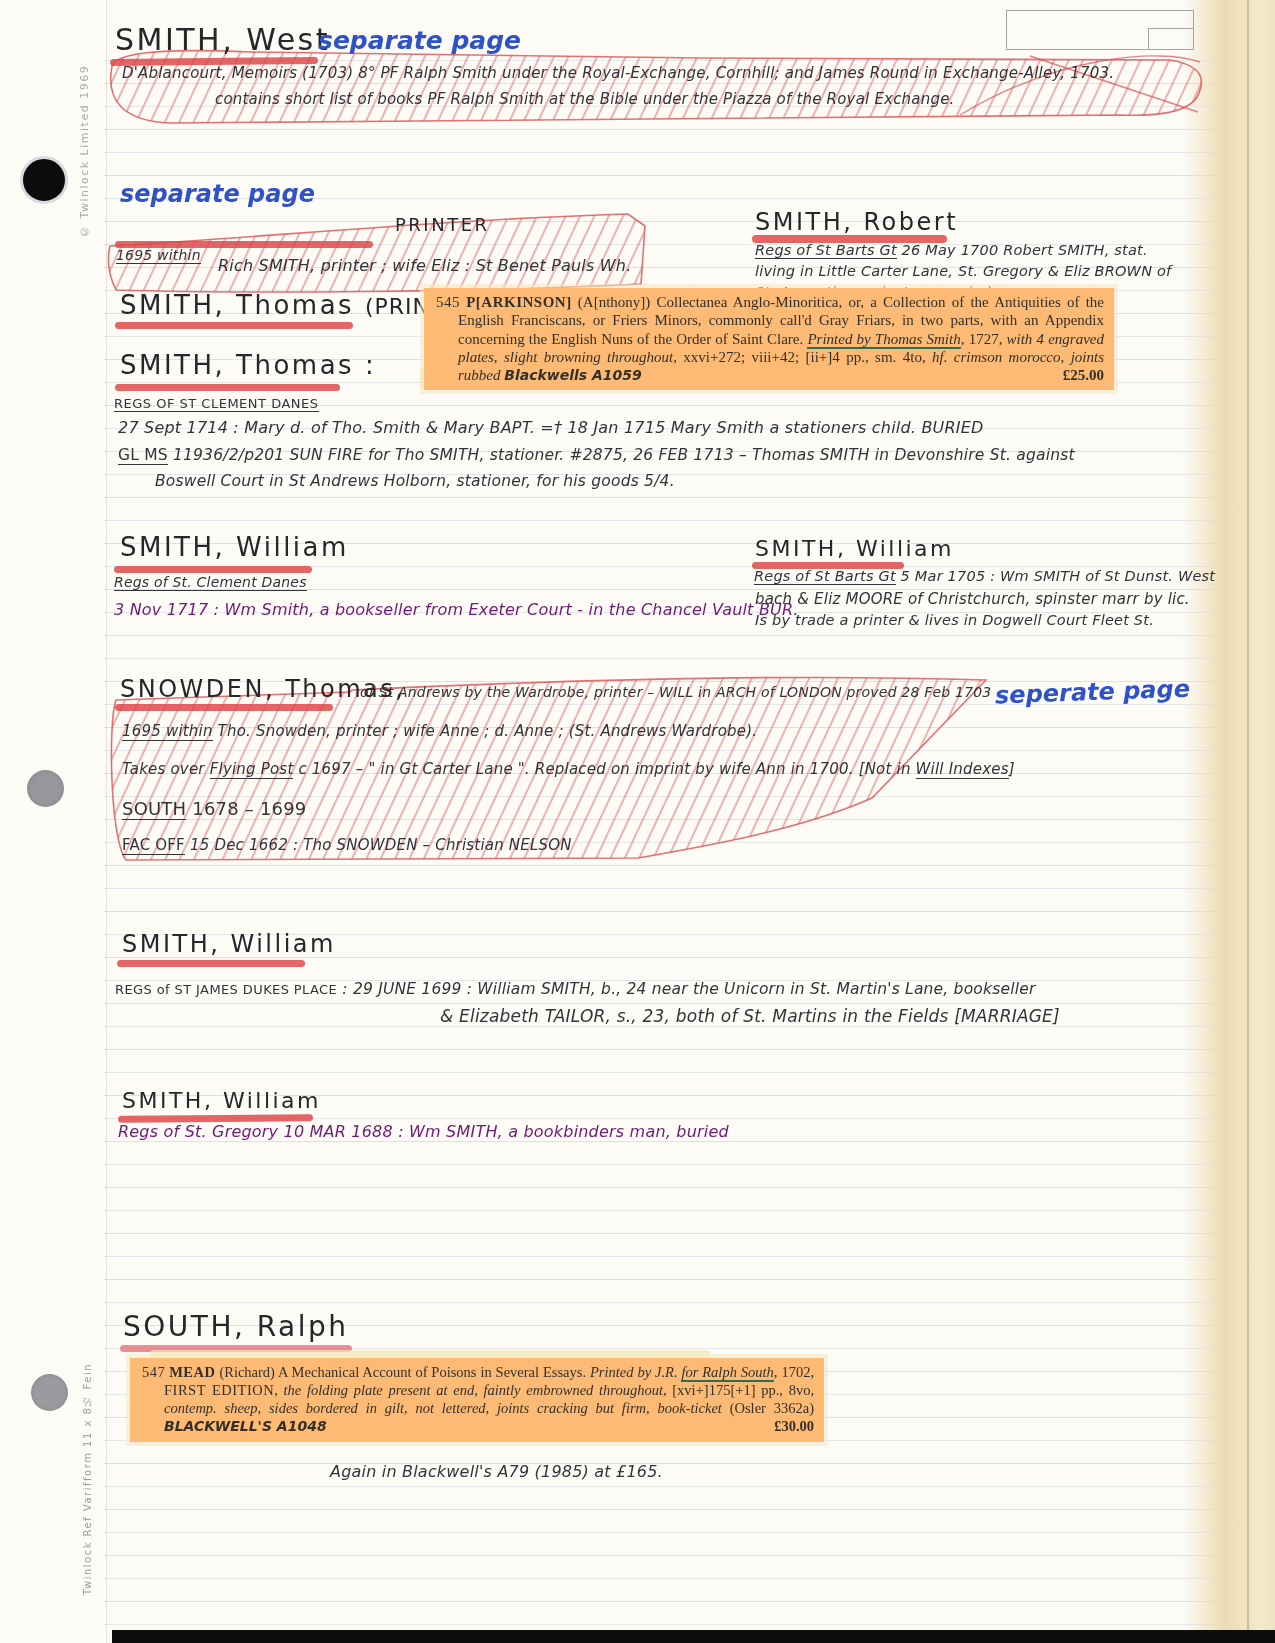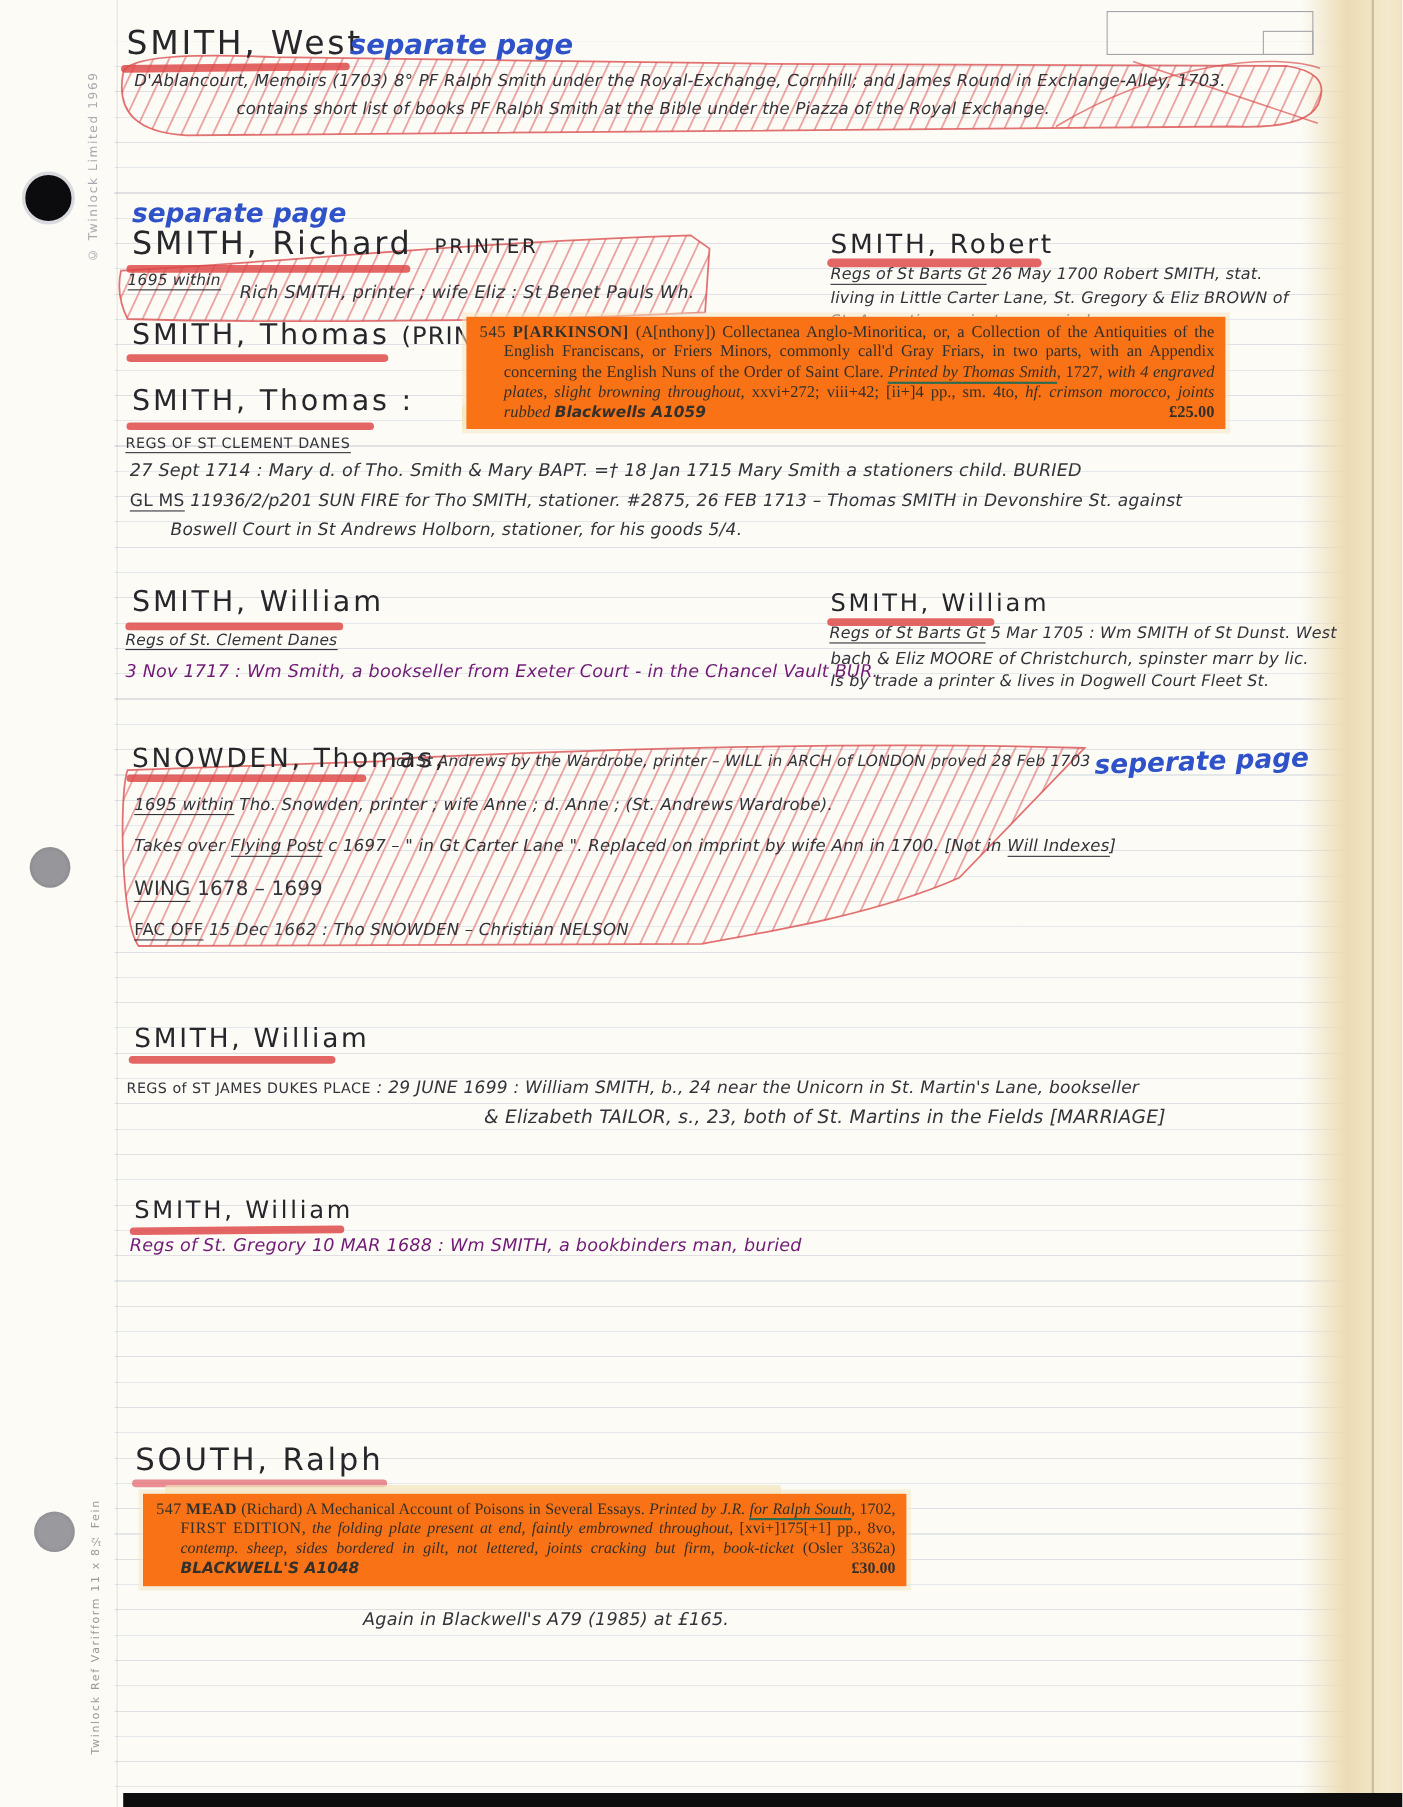--- a/index.html
+++ b/index.html
@@ -24,21 +24,21 @@
   
   .hd{position:absolute;letter-spacing:2.5px;color:#26262b;font-weight:400;white-space:nowrap;}
   .redline{position:absolute;height:7px;background:rgba(221,68,68,.82);border-radius:4px;}
   .bluenote{position:absolute;color:#2f52c8;font-weight:bold;font-style:italic;white-space:nowrap;}
   
   .hw{position:absolute;font-style:italic;color:#33333a;white-space:nowrap;letter-spacing:.2px;}
   .hw-blue{color:#701a75;}
   .u{border-bottom:1.6px solid currentColor;}
   .src{font-style:italic;text-align:center;}
   
-  .clip{position:absolute;background:#f97316;box-shadow:0 0 0 4px rgba(244,232,196,.55);
+  .clip{position:absolute;background:#fdba74;box-shadow:0 0 0 4px rgba(244,232,196,.55);
         font-family:"Liberation Serif",serif;color:#33302b;text-align:justify;}
   .clip p{margin:0;padding-left:22px;text-indent:-22px;}
   .clip .num{letter-spacing:.5px;}
   .clip .au{font-weight:bold;letter-spacing:.5px;}
   .clip .it{font-style:italic;}
   .clip .greenu{border-bottom:2px solid #2f6b50;}
   .clip .marker{font-family:"DejaVu Sans",sans-serif;font-weight:bold;font-style:italic;font-size:14px;white-space:nowrap;}
   .clip .price{font-weight:bold;float:right;}
   .sc{font-variant:small-caps;}
   .pencilbox{position:absolute;border:1px solid #a5a5a8;background:transparent;}
@@ -82,21 +82,20 @@
     <path d="M 352 690 C 560 680 800 674 986 680 L 872 798 C 800 830 706 846 638 858 L 126 860 C 110 840 108 722 116 700 L 350 692 Z" fill="url(#hatch)" stroke="rgba(219,80,80,.8)" stroke-width="1.6"></path>
   </svg>
 
   <div class="hd" style="left:115px;top:22px;font-size:30px;">SMITH, West</div>
   <div class="redline" style="left:110px;top:58px;width:208px;transform:rotate(-.6deg);"></div>
   <div class="bluenote" style="left:318px;top:26px;font-size:25px;">separate page</div>
   <div class="hw" style="left:122px;top:64px;font-size:15px;">D'Ablancourt, Memoirs (1703) 8° PF Ralph Smith under the Royal-Exchange, Cornhill; and James Round in Exchange-Alley, 1703.</div>
   <div class="hw" style="left:215px;top:90px;font-size:15px;">contains short list of books PF Ralph Smith at the Bible under the Piazza of the Royal Exchange.</div>
 
   <div class="bluenote" style="left:120px;top:180px;font-size:24px;">separate page</div>
-  <div class="hd" style="left:120px;top:204px;font-size:29px;">SMITH, Richard</div>
   <div class="redline" style="left:115px;top:241px;width:258px;"></div>
   <div class="hd" style="left:395px;top:214px;font-size:18px;">PRINTER</div>
   <div class="hw" style="left:116px;top:247px;font-size:14px;">
     <span class="u">1695 within</span>
   </div>
   <div class="hw" style="left:218px;top:256px;font-size:16px;">Rich SMITH, printer ; wife Eliz : St Benet Pauls Wh.</div>
 
   <div class="hd" style="left:755px;top:208px;font-size:24px;">SMITH, Robert</div>
   <div class="redline" style="left:752px;top:235px;width:195px;height:8px;"></div>
   <div class="hw" style="left:755px;top:242px;font-size:14.5px;">
@@ -150,21 +149,21 @@
   <div class="redline" style="left:115px;top:704px;width:218px;"></div>
   <div class="bluenote" style="left:995px;top:678px;font-size:24px;transform:rotate(-2deg);">seperate page</div>
   <div class="hw" style="left:360px;top:684px;font-size:14px;">of St Andrews by the Wardrobe, printer – WILL in ARCH of LONDON proved 28 Feb 1703</div>
   <div class="hw" style="left:122px;top:722px;font-size:15px;">
     <span class="u">1695 within</span><span> Tho. Snowden, printer ; wife Anne ; d. Anne ; (St. Andrews Wardrobe).</span>
   </div>
   <div class="hw" style="left:122px;top:760px;font-size:15px;">
     <span>Takes over </span><span class="u">Flying Post</span><span> c 1697 – " in Gt Carter Lane ". Replaced on imprint by wife Ann in 1700. [Not in </span><span class="u">Will Indexes</span><span>]</span>
   </div>
   <div class="hw" style="left:122px;top:798px;font-size:18px;font-style:normal;">
-    <span class="u">WING</span><span> 1678 – 1699</span>
+    <span class="u">SOUTH</span><span> 1678 – 1699</span>
   </div>
   <div class="hw" style="left:122px;top:836px;font-size:15px;">
     <span class="u" style="font-style:normal;">FAC OFF</span><span>  15 Dec 1662 : Tho SNOWDEN – Christian NELSON</span>
   </div>
 
   <div class="hd" style="left:122px;top:930px;font-size:24px;">SMITH, William</div>
   <div class="redline" style="left:117px;top:960px;width:188px;"></div>
   <div class="hw" style="left:115px;top:980px;font-size:15.5px;">
     <span style="font-size:13px;font-style:normal;letter-spacing:.4px;">REGS of ST JAMES DUKES PLACE</span><span> : 29 JUNE 1699 : William SMITH, b., 24 near the Unicorn in St. Martin's Lane, bookseller</span>
   </div>

